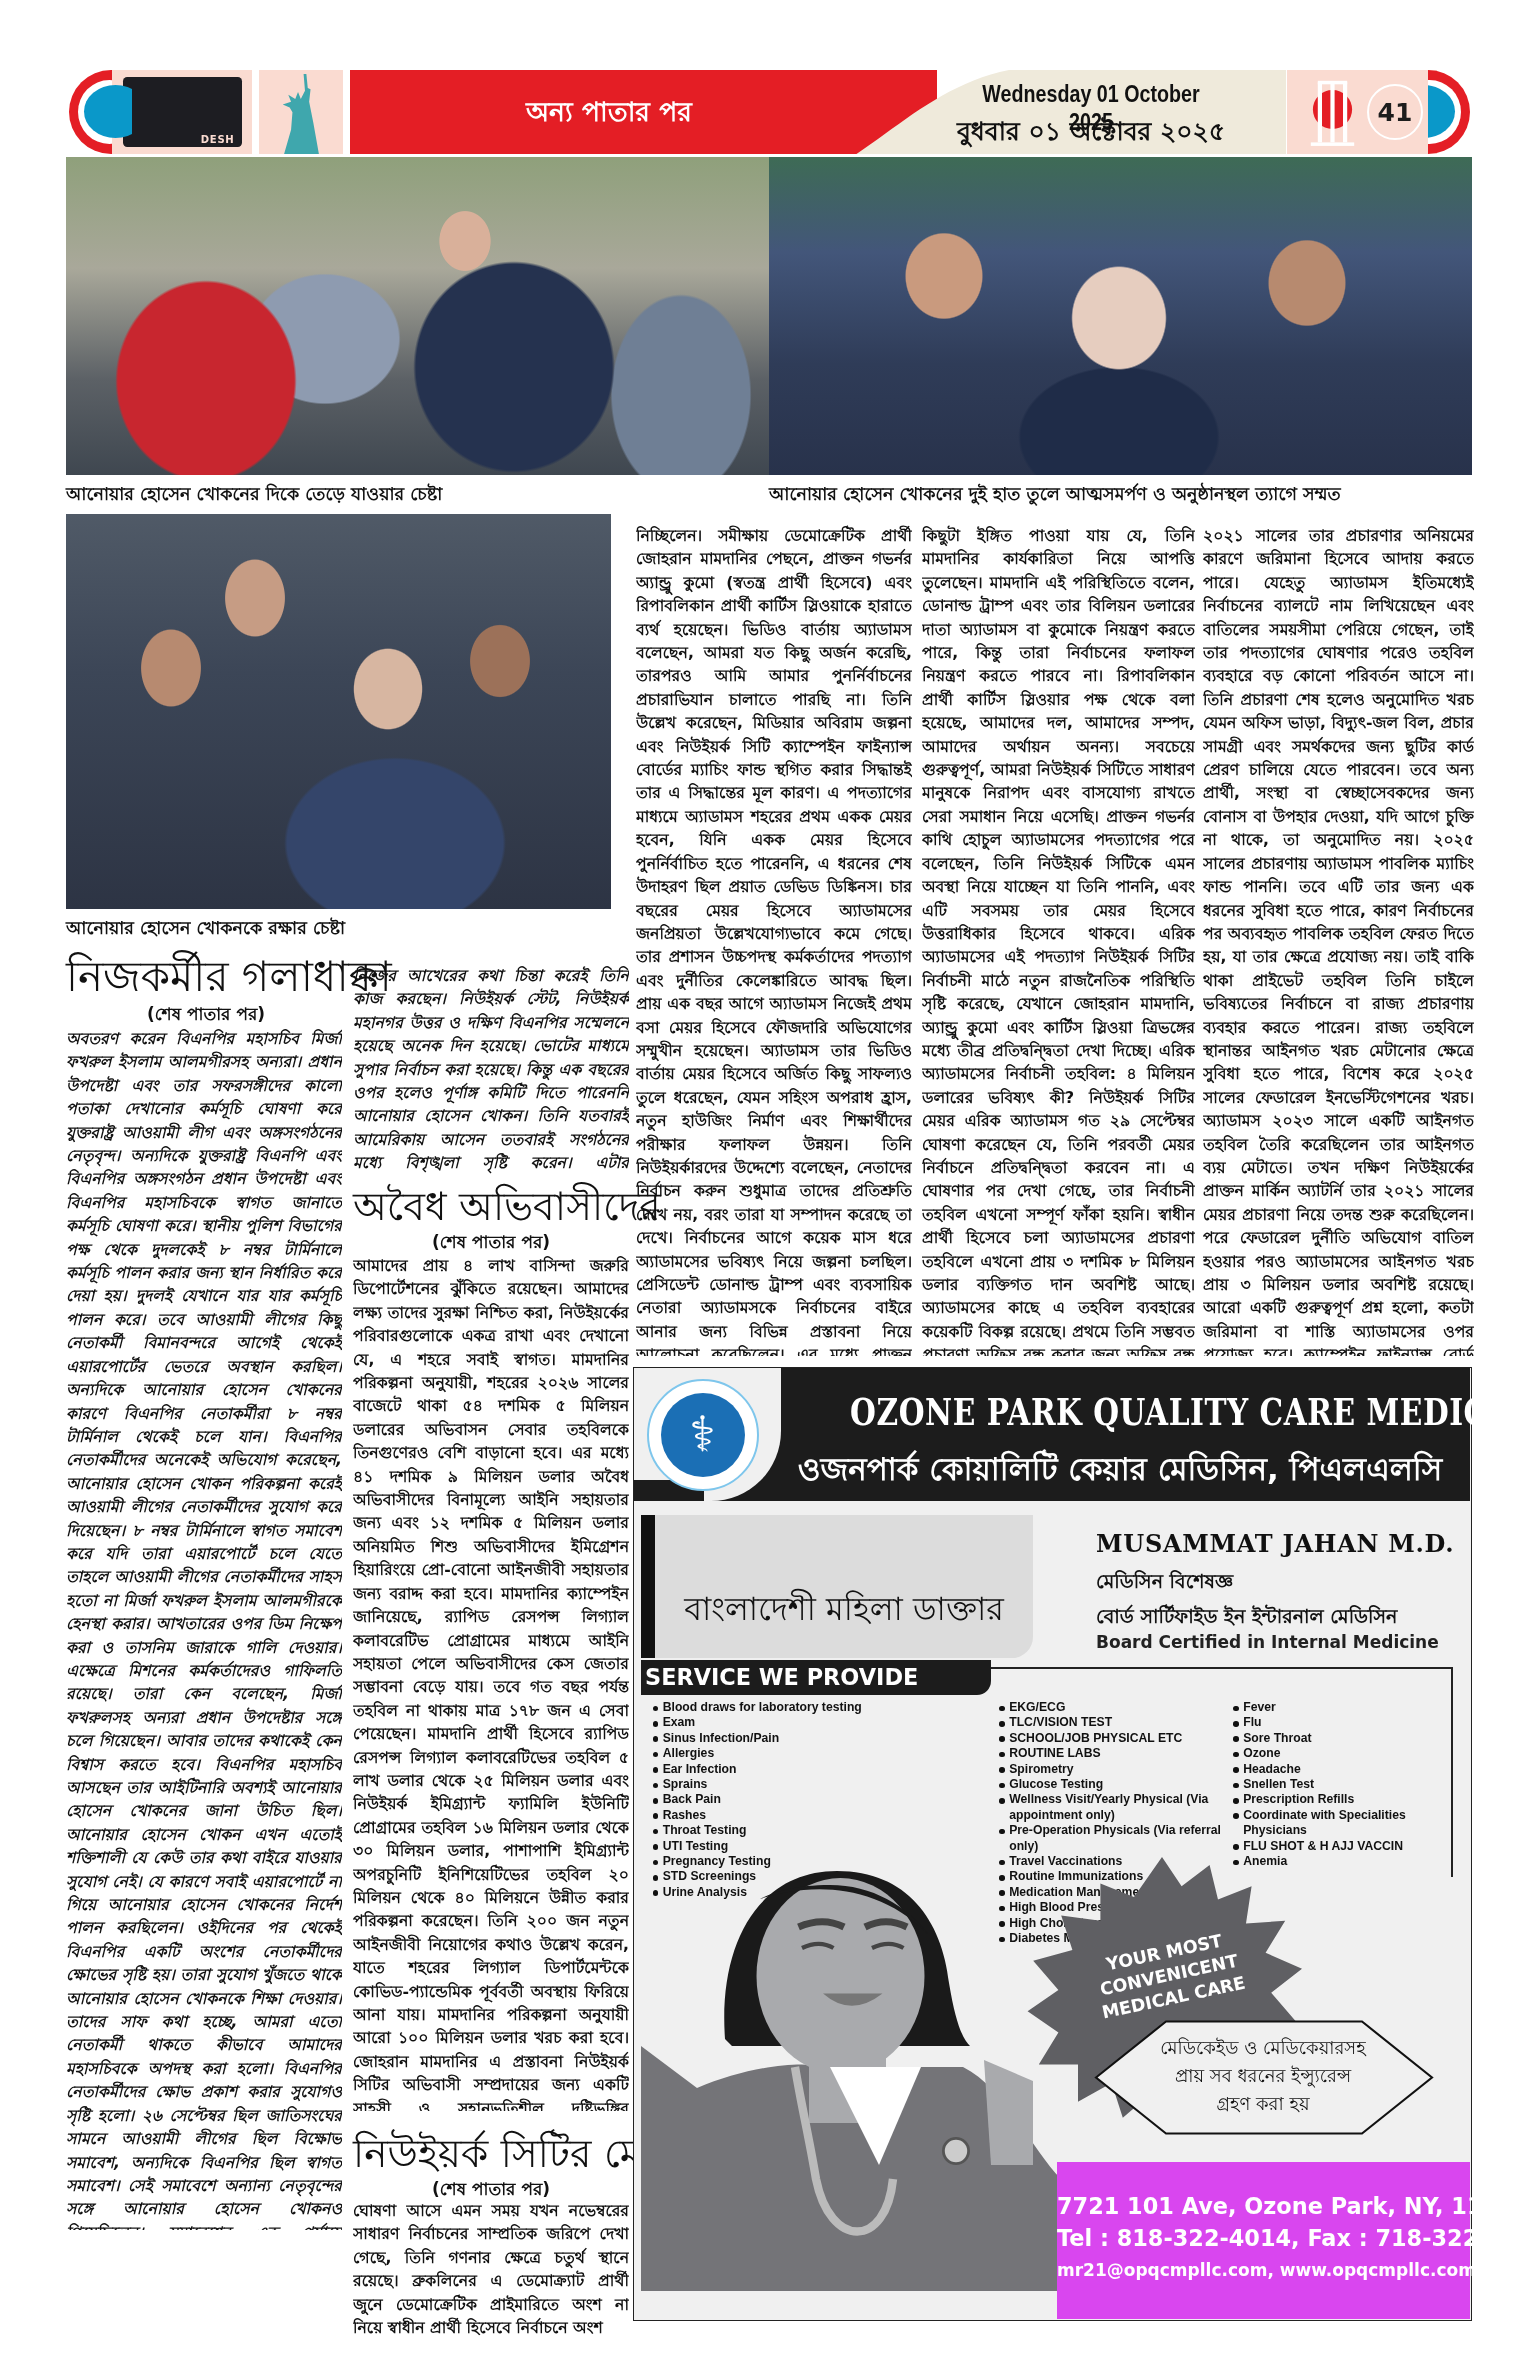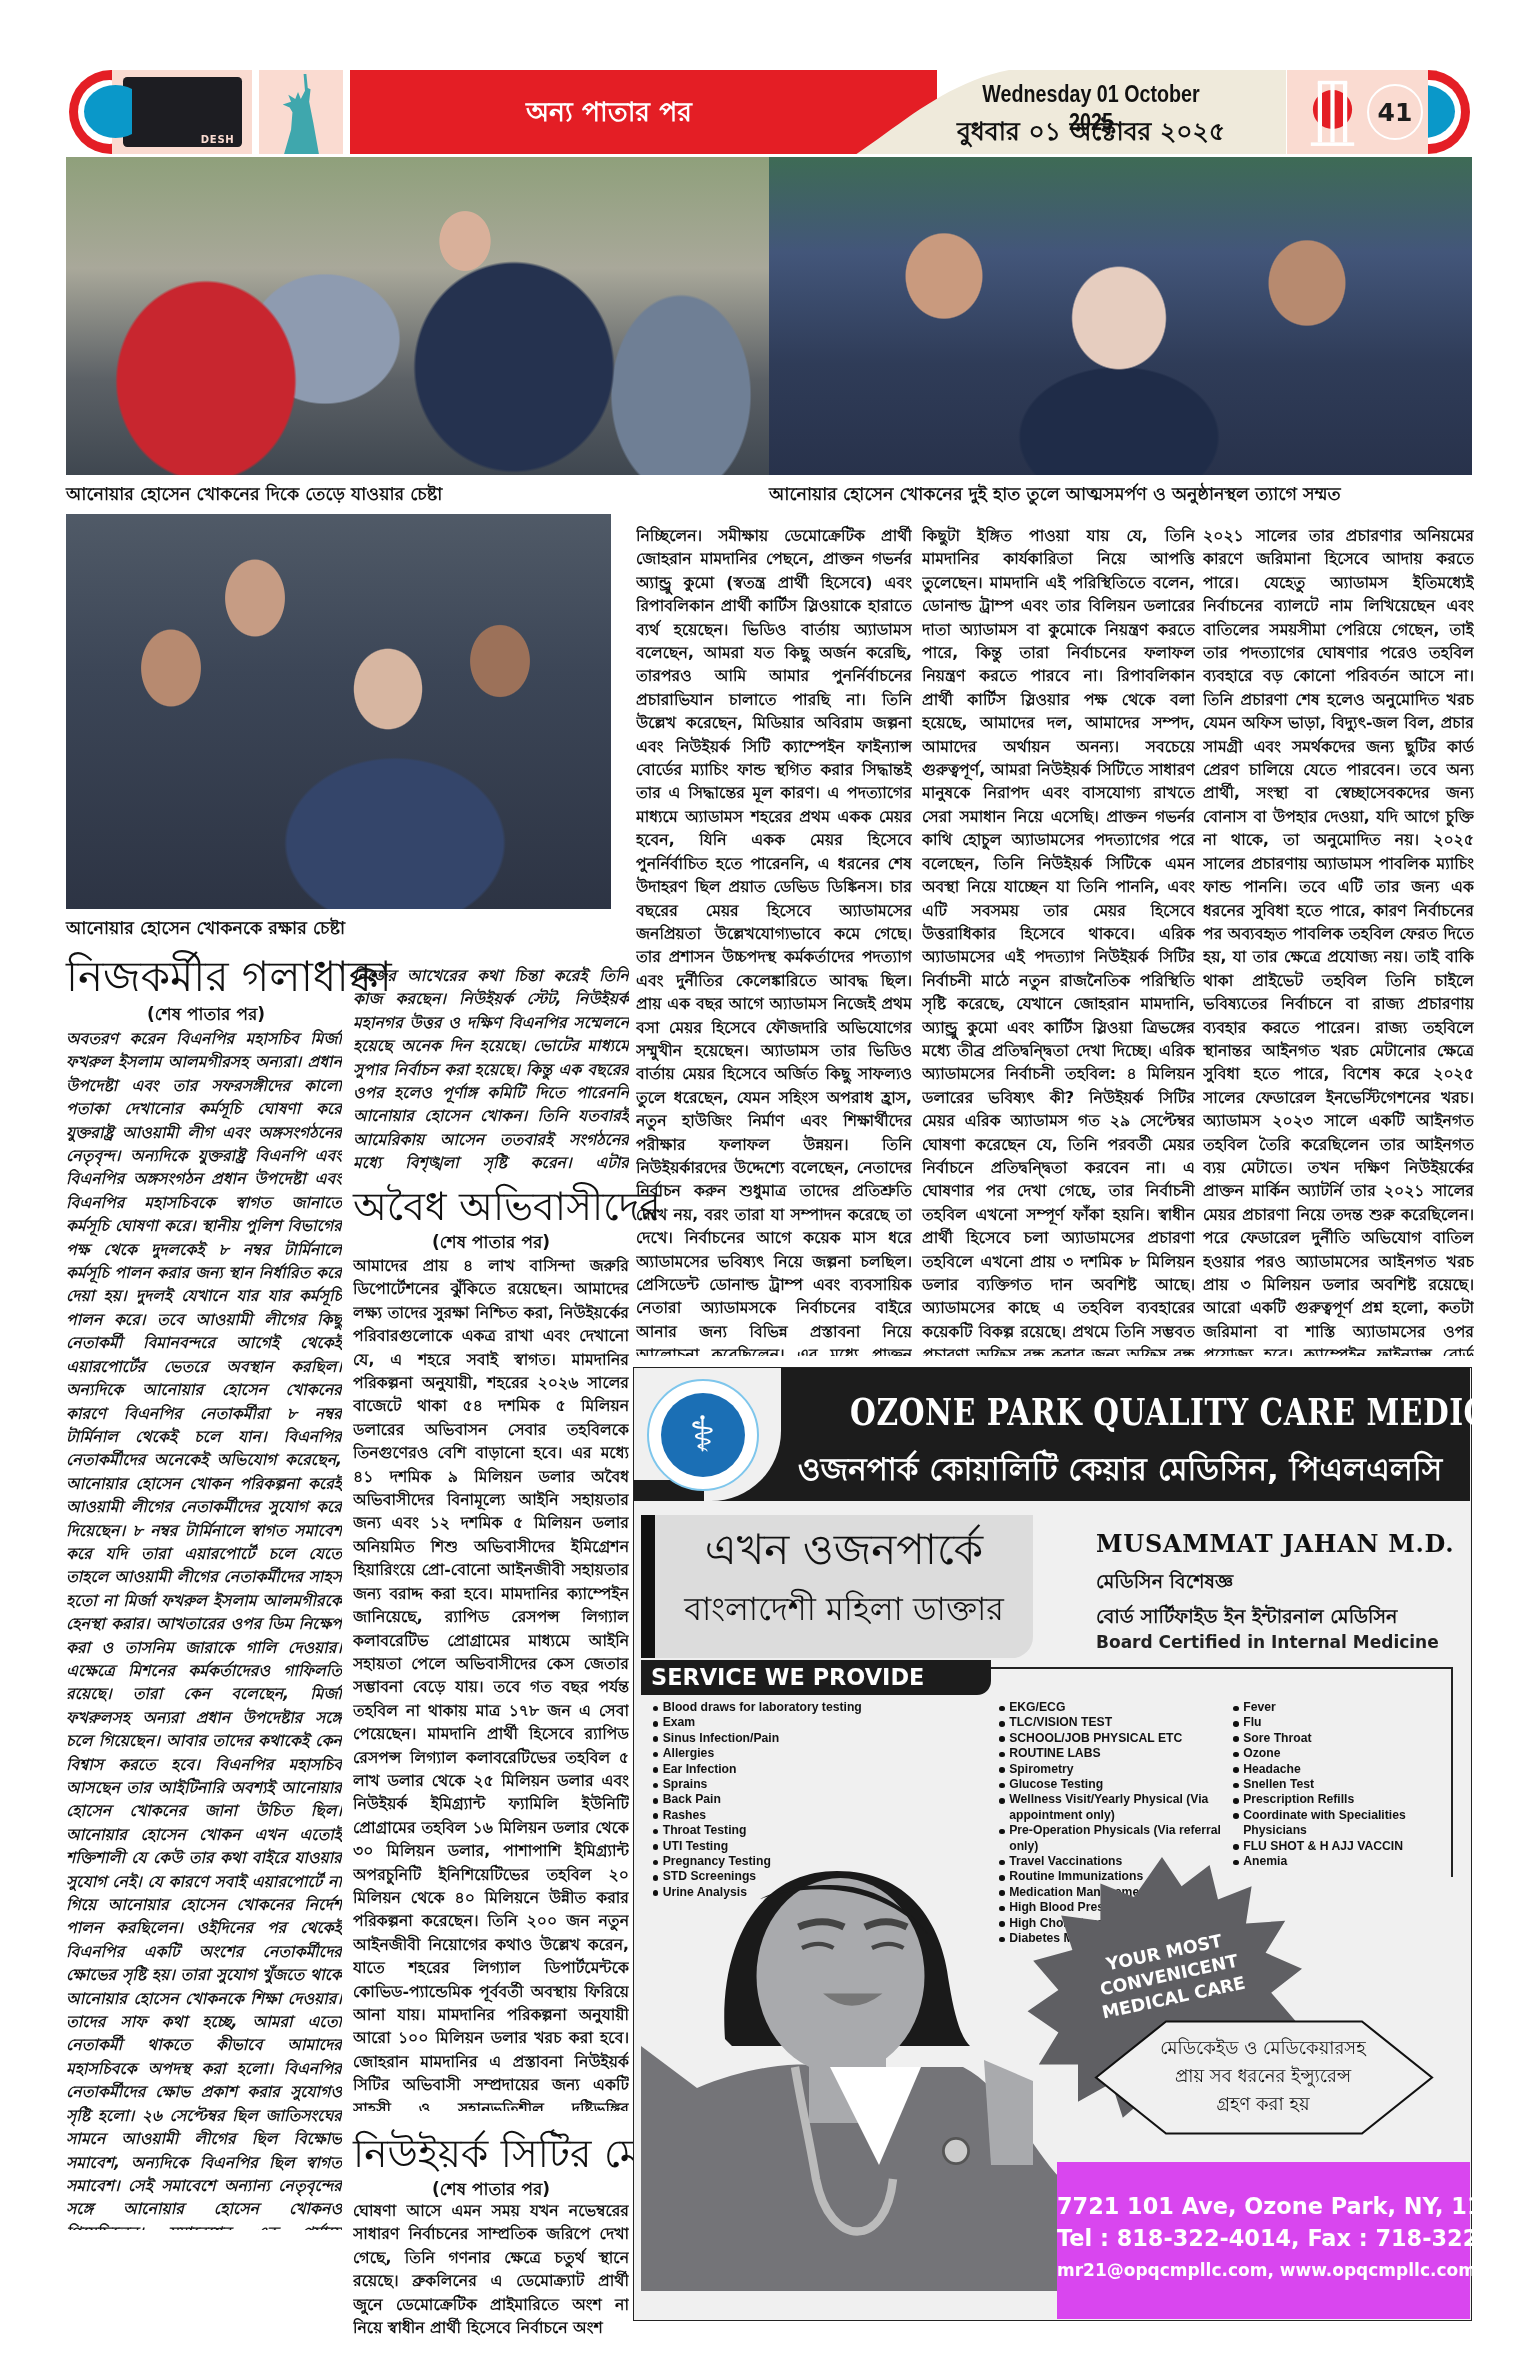--- a/index.html
+++ b/index.html
@@ -66,21 +66,21 @@
   .ad-curve{left:70px;top:0;width:77px;height:133px;background:#f0f0f0;border-radius:0 0 70px 0}
   .ad-title-en{left:140px;top:21px;width:692px;text-align:center;color:#fff;font-size:38px;font-weight:bold;font-family:"DejaVu Serif",serif;transform:scaleX(.78);transform-origin:center;white-space:nowrap;letter-spacing:0.7px}
   .ad-title-bn{left:140px;top:77px;width:692px;text-align:center;color:#fff;font-size:31px;font-weight:bold;white-space:nowrap}
   .bn-promo{left:7px;top:147px;width:392px;height:143px;background:#dcdcdc;border-left:14px solid #111;border-radius:0 0 21px 0}
   .bn-promo .l1{position:absolute;left:0;top:7px;width:378px;text-align:center;font-size:42px;line-height:56px}
   .bn-promo .l2{position:absolute;left:0;top:70px;width:378px;text-align:center;font-size:32px;line-height:49px}
   .doc-name{left:462px;top:161px;font-size:24px;font-weight:bold;font-family:"DejaVu Serif",serif;letter-spacing:0.7px;white-space:nowrap}
   .doc-bn1{left:462px;top:199px;font-size:19px;font-weight:bold;white-space:nowrap}
   .doc-bn2{left:462px;top:234px;font-size:19px;font-weight:bold;white-space:nowrap}
   .doc-en{left:462px;top:264px;font-size:17px;font-weight:bold;white-space:nowrap;color:#222}
-  .svc-bar{left:7px;top:292px;width:350px;height:35px;background:#1c1c1c;border-radius:0 0 14px 0;color:#fff;font-size:22.4px;font-weight:bold;line-height:35px;padding-left:10px;white-space:nowrap}
+  .svc-bar{left:7px;top:292px;width:350px;height:35px;background:#1c1c1c;border-radius:0 0 14px 0;color:#fff;font-size:22.4px;font-weight:bold;line-height:35px;padding-left:4px;white-space:nowrap}
   .svc-line{left:357px;top:299px;width:462px;height:2.1px;background:#222}
   .svc-line-v{left:817px;top:299px;width:2.1px;height:210px;background:#222}
   .svc-col{font-size:12.2px;line-height:15.4px;font-family:"Liberation Sans Narrow","Liberation Sans",sans-serif;font-weight:bold;color:#111}
   .svc-col li{list-style:none;padding-left:11.2px;position:relative}
   .svc-col li::before{content:"";position:absolute;left:1.4px;top:5.6px;width:5.6px;height:5.6px;border-radius:50%;background:#111}
   .doctor{left:7px;top:489px;width:434px;height:434px}
   .star{left:388px;top:489px;width:280px;height:266px;background:#5f5f63;clip-path:polygon(50% 0%,57% 11%,67% 3%,70% 16%,82% 11%,80% 25%,94% 24%,87% 36%,100% 42%,89% 51%,98% 62%,85% 67%,89% 80%,76% 80%,74% 94%,62% 87%,55% 100%,46% 89%,36% 98%,32% 85%,20% 92%,20% 78%,6% 78%,13% 66%,2% 58%,13% 50%,4% 39%,18% 35%,14% 22%,28% 24%,28% 10%,40% 15%)}
   .star-text{left:458px;top:573px;width:154px;text-align:center;color:#fff;font-size:17.5px;font-weight:bold;line-height:23px;transform:rotate(-12deg)}
   .hex{left:441px;top:650px;width:378px;height:119px}
   .hex-text{left:489px;top:666px;width:280px;text-align:center;font-size:18px;font-weight:normal;line-height:28px}
@@ -154,21 +154,20 @@
     <div class="abs ad-curve"></div>
     <div class="abs ad-logo-bg"></div>
     <div class="abs ad-logo">
       <div class="inner">⚕</div>
     </div>
     <div class="abs ad-title-en">OZONE PARK QUALITY CARE MEDICINE, PLLC.</div>
     <div class="abs ad-title-bn">ওজনপার্ক কোয়ালিটি কেয়ার মেডিসিন, পিএলএলসি</div>
   </div>
 
   <div class="abs bn-promo">
-    <div class="l1">এখন ওজনপার্কে</div>
     <div class="l2">বাংলাদেশী মহিলা ডাক্তার</div>
   </div>
   <div class="abs doc-name">MUSAMMAT JAHAN M.D.</div>
   <div class="abs doc-bn1">মেডিসিন বিশেষজ্ঞ</div>
   <div class="abs doc-bn2">বোর্ড সার্টিফাইড ইন ইন্টারনাল মেডিসিন</div>
   <div class="abs doc-en">Board Certified in Internal Medicine</div>
 
   <div class="abs svc-bar">SERVICE WE PROVIDE</div>
   <div class="abs svc-line"></div>
   <div class="abs svc-line-v"></div>

